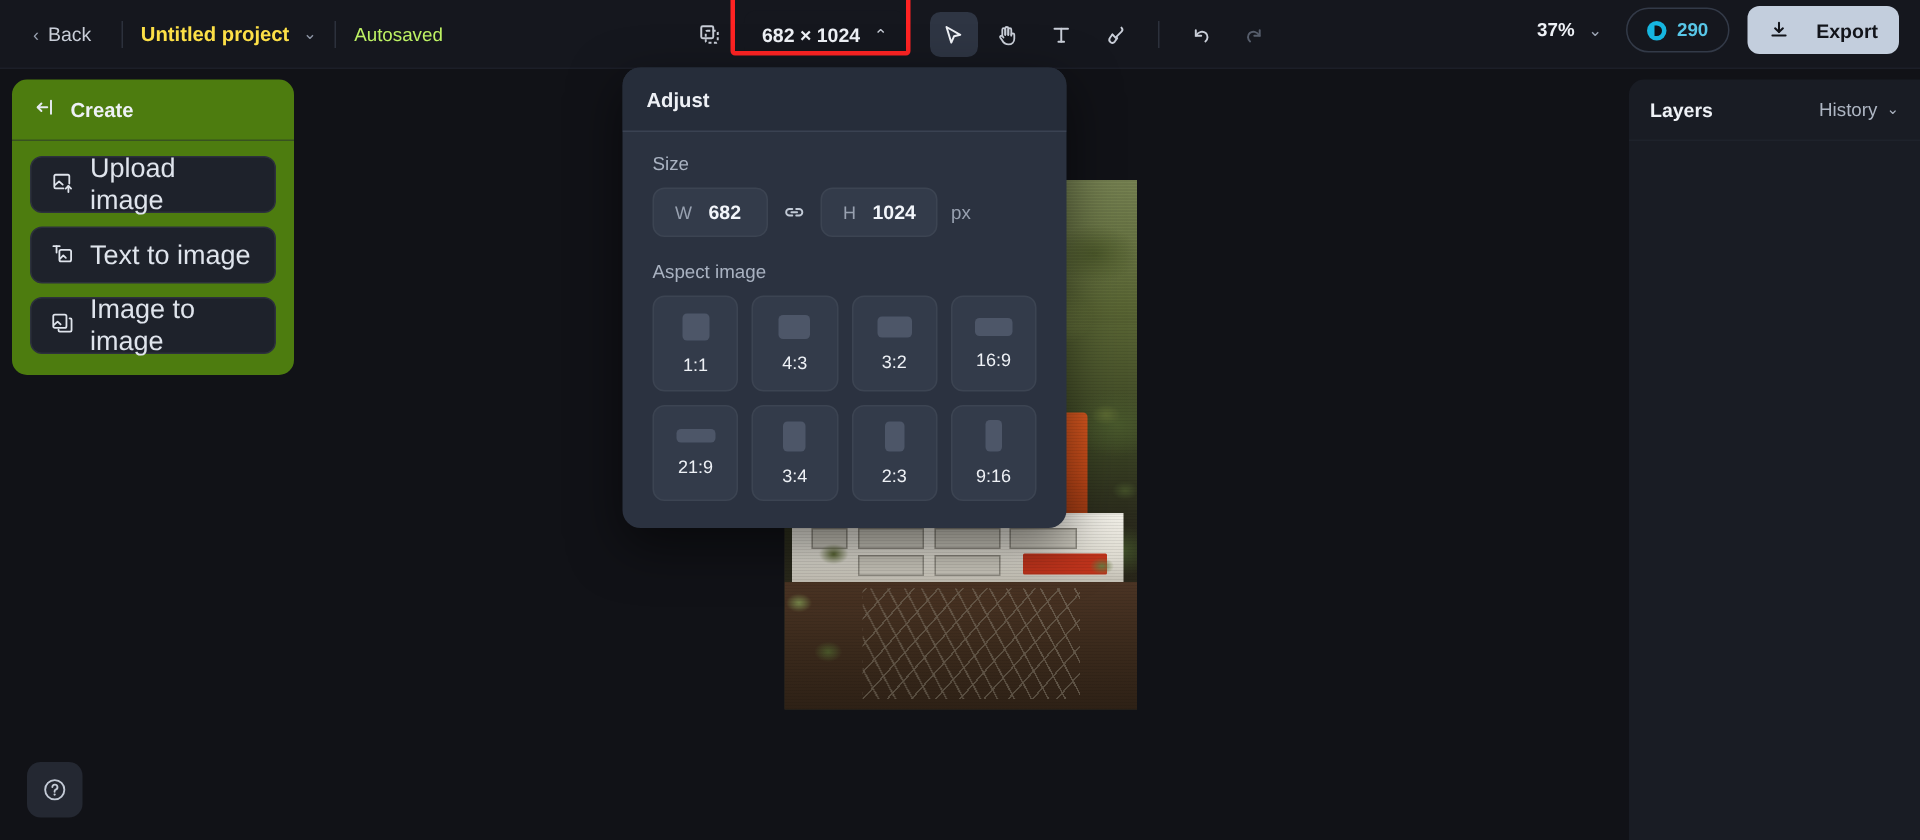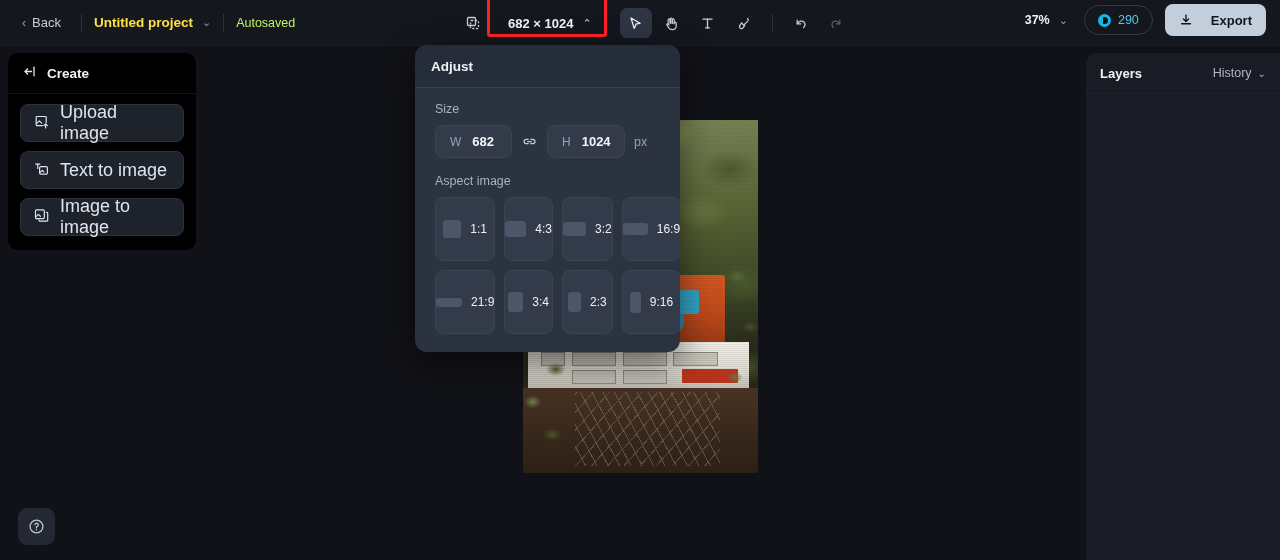--- a/index.html
+++ b/index.html
@@ -60,37 +60,37 @@
   .tb-right {
     position: absolute; right: 14px; top: 0; height: 40px;
     display: flex; align-items: center; gap: 12px;
   }
   .zoom-ctl { display: flex; align-items: center; gap: 9px; color: #eef1f6;
     font-size: 12.5px; font-weight: bold; cursor: pointer; padding: 4px 4px; }
   .zoom-ctl .caret { font-size: 11px; color: #9aa2b1; font-weight: normal; }
   .credits {
     display: flex; align-items: center; gap: 7px;
     height: 30px; padding: 0 13px; border-radius: 16px;
-    border: 1px solid #333a48; color: #58c7e8; font-size: 12.5px; font-weight: normal;
+    border: 1px solid #333a48; color: #58c7e8; font-size: 12.5px; font-weight: bold;
     cursor: pointer;
   }
   .cred-dot { width: 13px; height: 13px; border-radius: 50%; background: #16b6e0;
     display: flex; align-items: center; justify-content: center; }
   .cred-dot i { display: block; width: 5px; height: 7px; background: #0f1015;
     border-radius: 0 4px 4px 0; margin-left: 3px; }
   .export-btn {
     display: flex; align-items: center; gap: 18px;
     height: 32px; padding: 0 14px; border-radius: 8px;
     background: #c3cedd; color: #12141a; font-size: 13px; font-weight: bold; cursor: pointer;
   }
 
   
   .left-panel {
     position: absolute; left: 8px; top: 53px; width: 188px;
-    background: #000000; border-radius: 10px; overflow: hidden;
+    background: #4d7c0f; border-radius: 10px; overflow: hidden;
   }
   .lp-head {
     height: 41px; display: flex; align-items: center; gap: 10px;
     padding: 0 14px; border-bottom: 1px solid #23273180;
     color: #eef1f6; font-size: 13.5px; font-weight: bold;
   }
   .lp-body { padding: 10px 12px 14px; display: flex; flex-direction: column; gap: 9px; }
   .lp-item {
     height: 38px; border-radius: 8px; border: 1px solid #2c313c;
     background: #1e222b; display: flex; align-items: center; gap: 11px;
@@ -182,21 +182,21 @@
       radial-gradient(ellipse 14px 10px at 70% 34%, #44512a 0%, transparent 62%),
       radial-gradient(ellipse 13px 9px at 34% 60%, #6a7940 0%, transparent 62%);
   }
   .grain {
     position: absolute; inset: 0;
     background: repeating-linear-gradient(0deg, rgba(0,0,0,.07) 0 1px, transparent 1px 2px);
   }
 
   
   .adjust {
-    position: absolute; left: 415px; top: 45px; width: 265px;
+    position: absolute; left: 415px; top: 45px; width: 296px;
     background: #2b3240; border-radius: 12px; overflow: hidden;
     box-shadow: 0 12px 34px rgba(0,0,0,.5);
   }
   .adj-head {
     height: 43px; display: flex; align-items: center; padding: 0 16px;
     color: #eef1f6; font-size: 13.5px; font-weight: bold;
     background: #262d3a; border-bottom: 1px solid #3a4252;
   }
   .adj-body { padding: 14px 20px 18px; }
   .adj-label { color: #a9b2c1; font-size: 12.5px; margin-bottom: 9px; }
@@ -208,21 +208,21 @@
   }
   .num-field .k { color: #98a1b0; font-size: 12px; }
   .num-field .v { color: #f2f5fa; font-size: 13px; font-weight: bold; }
   .w-field { width: 77px; }
   .h-field { width: 78px; }
   .px { color: #98a1b0; font-size: 12.5px; }
   .link-ico { color: #c2cad6; display: flex; align-items: center; }
   .ar-grid { display: grid; grid-template-columns: repeat(4, 1fr); gap: 9px; }
   .ar-cell {
     height: 64px; border-radius: 8px; border: 1px solid #3c4452;
-    background: #333b4a; display: flex; 
+    background: #333b4a; display: flex; flex-direction: column;
     align-items: center; justify-content: center; gap: 9px; cursor: pointer;
   }
   .ar-shape { background: #4d5668; border-radius: 3px; }
   .ar-txt { color: #eef1f6; font-size: 12px; }
 
   
   .right-panel {
     position: absolute; left: 1086px; top: 53px; width: 194px; height: 507px;
     background: #191c24; border-radius: 10px 0 0 0;
   }

